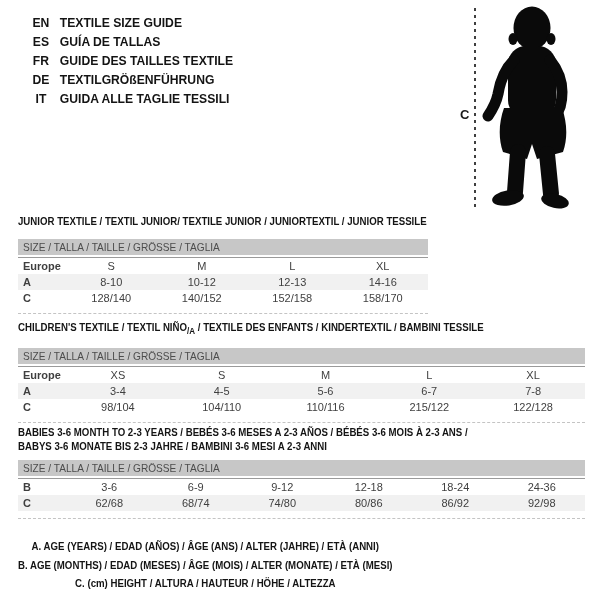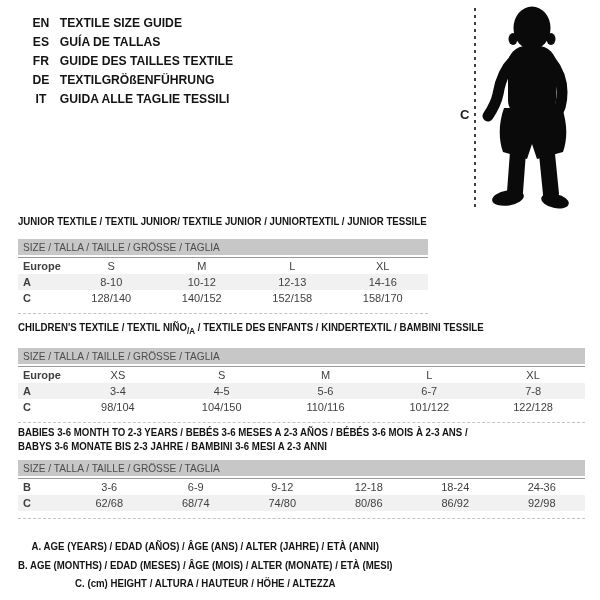--- a/index.html
+++ b/index.html
@@ -159,23 +159,23 @@
       <td class="lbl">A</td>
       <td>3-4</td>
       <td>4-5</td>
       <td>5-6</td>
       <td>6-7</td>
       <td>7-8</td>
     </tr>
     <tr>
       <td class="lbl">C</td>
       <td>98/104</td>
-      <td>104/150</td>
+      <td>104/110</td>
       <td>110/116</td>
-      <td>101/122</td>
+      <td>215/122</td>
       <td>122/128</td>
     </tr>
   </tbody>
     </table>
   <div class="tbl-bottom"></div>
 </section>
 
 <section class="tbl tbl-3">
   <h2>
     <span class="tline">BABIES 3-6 MONTH TO 2-3 YEARS / BEBÉS 3-6 MESES A 2-3 AÑOS / BÉBÉS 3-6 MOIS À 2-3 ANS /</span>

